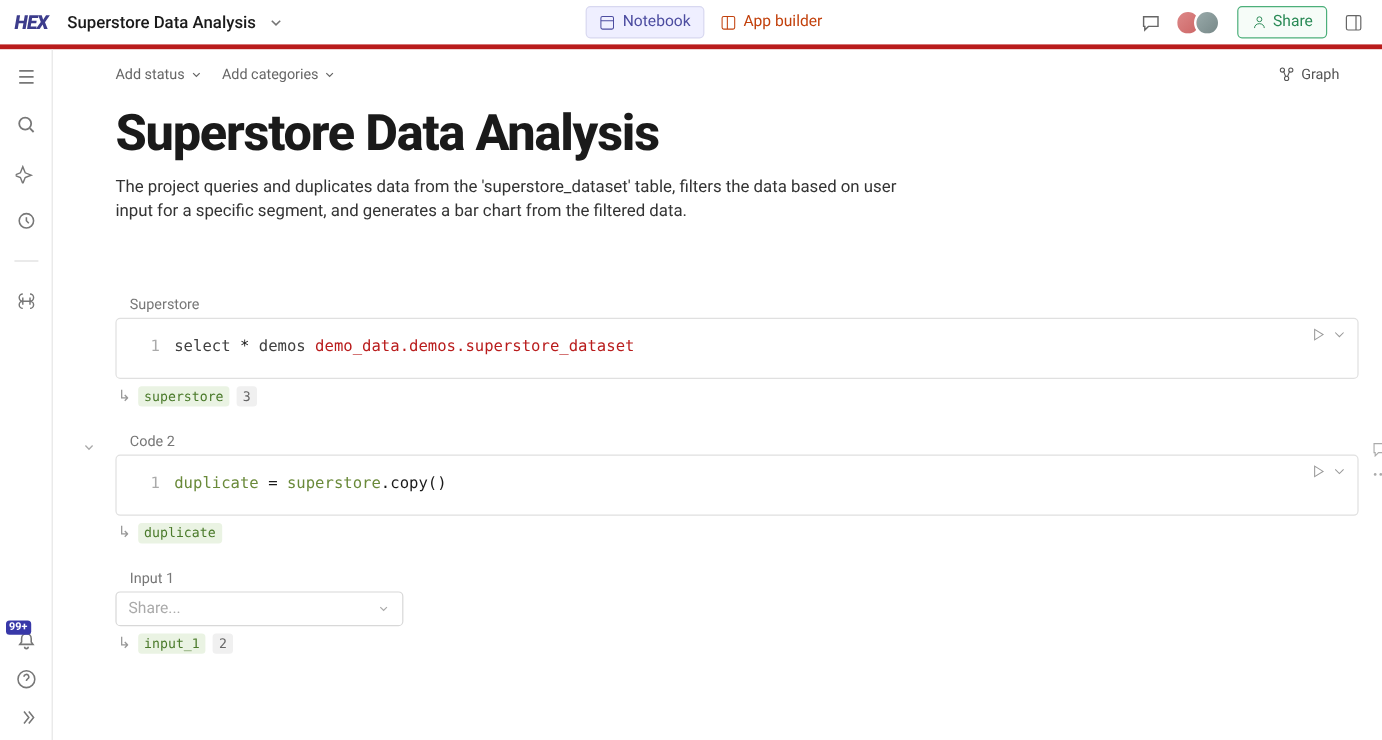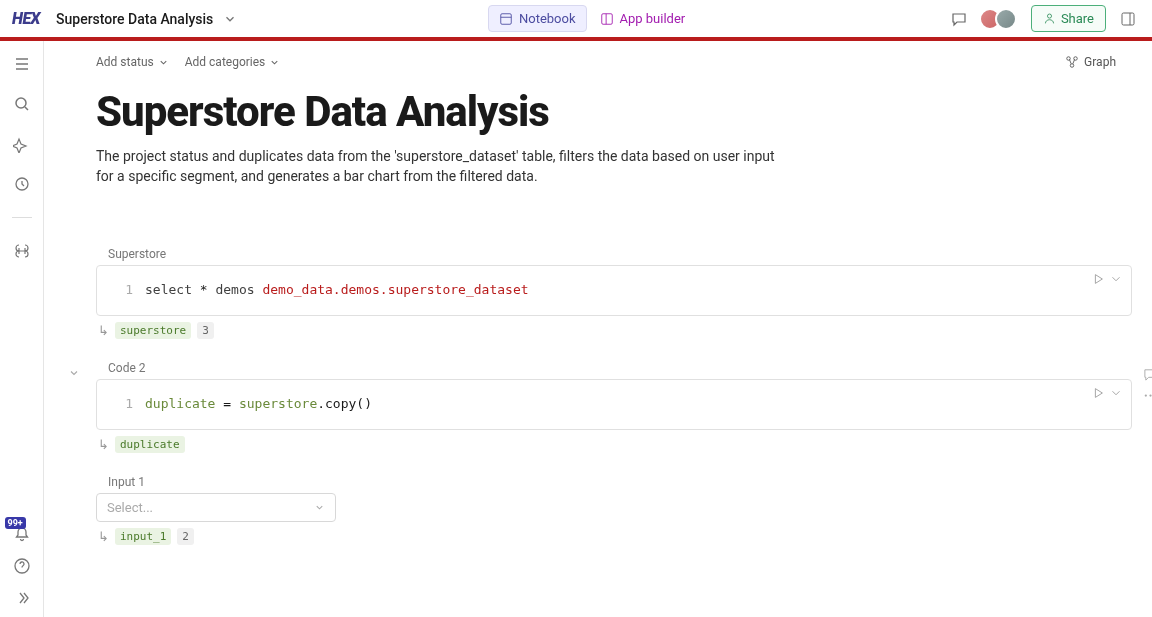--- a/index.html
+++ b/index.html
@@ -5,21 +5,21 @@
 *{margin:0;padding:0;box-sizing:border-box}
 body{font-family:-apple-system,BlinkMacSystemFont,"Segoe UI",Roboto,sans-serif;font-size:13px;color:#1a1a1a;background:#fff;width:1152px;height:617px;overflow:hidden}
 .topbar{height:41px;border-bottom:4px solid #b91c1c;display:flex;align-items:center;padding:0 12px;gap:10px}
 .logo{font-weight:900;font-size:16px;color:#3c3c8c;letter-spacing:-0.5px;font-style:italic}
 .title{font-size:14px;font-weight:500;margin-left:6px}
 .chev{width:14px;height:14px;opacity:0.6;cursor:pointer}
 .spacer{flex:1}
 .seg{display:flex;gap:2px;align-items:center}
 .seg-btn{display:flex;align-items:center;gap:6px;padding:5px 10px;border-radius:4px;font-size:13px;cursor:pointer;border:1px solid transparent}
 .seg-btn.active{background:#efefff;color:#4c4ca0;border-color:#d8d8f0}
-.seg-btn:not(.active){color:#a21caf}
+.seg-btn:not(.active){color:#c2410c}
 .iconbtn{width:24px;height:24px;display:flex;align-items:center;justify-content:center;cursor:pointer;color:#666}
 .avatars{display:flex;margin:0 4px}
 .avatar{width:22px;height:22px;border-radius:50%;border:2px solid #fff;margin-left:-6px;background:#ccc}
 .avatar.a1{background:linear-gradient(135deg,#d88,#c66)}
 .avatar.a2{background:linear-gradient(135deg,#9aa,#788)}
 .share-btn{display:flex;align-items:center;gap:5px;padding:5px 11px;border:1px solid #4caf7a;border-radius:4px;color:#2a8a56;font-size:13px;cursor:pointer;background:#f6fcf8}
 .main{display:flex;height:calc(100% - 41px)}
 .sidebar{width:44px;border-right:1px solid #e5e5e5;display:flex;flex-direction:column;align-items:center;padding-top:14px;gap:22px}
 .sidebar .sbot{margin-top:auto;margin-bottom:10px;display:flex;flex-direction:column;align-items:center;gap:14px}
 .sb-icon{width:18px;height:18px;color:#777;cursor:pointer;position:relative}
@@ -160,21 +160,21 @@
               <circle cx="4" cy="4" r="2" stroke="currentColor" fill="none"></circle>
               <circle cx="12" cy="4" r="2" stroke="currentColor" fill="none"></circle>
               <circle cx="8" cy="12" r="2" stroke="currentColor" fill="none"></circle>
               <path d="M5 5l2 5M11 5l-2 5" stroke="currentColor"></path>
             </svg>
           <span>Graph</span>
         </div>
       </div>
 
       <h1 class="title-h">Superstore Data Analysis</h1>
-      <p class="desc">The project status and duplicates data from the 'superstore_dataset' table, filters the data based on user input for a specific segment, and generates a bar chart from the filtered data.</p>
+      <p class="desc">The project queries and duplicates data from the 'superstore_dataset' table, filters the data based on user input for a specific segment, and generates a bar chart from the filtered data.</p>
 
       <div class="cells">
 
         <div class="cell">
           <div class="cell-label">Superstore</div>
           <div class="cell-box">
             <div class="cell-run">
               <svg viewBox="0 0 16 16">
                   <path d="M5 3l8 5-8 5z" stroke="currentColor" fill="none"></path>
                 </svg>
@@ -227,21 +227,21 @@
           </div>
           <div class="output">
             <span class="out-arrow">↳</span>
             <span class="out-tag">duplicate</span>
           </div>
         </div>
 
         <div class="cell">
           <div class="cell-label">Input 1</div>
           <div class="select-box">
-            <span>Select...</span>
+            <span>Share...</span>
             <svg width="11" height="11" viewBox="0 0 16 16">
                 <path d="M4 6l4 4 4-4" stroke="#aaa" fill="none" stroke-width="1.5"></path>
               </svg>
           </div>
           <div class="output">
             <span class="out-arrow">↳</span>
             <span class="out-tag">input_1</span>
             <span class="out-count">2</span>
           </div>
         </div>

